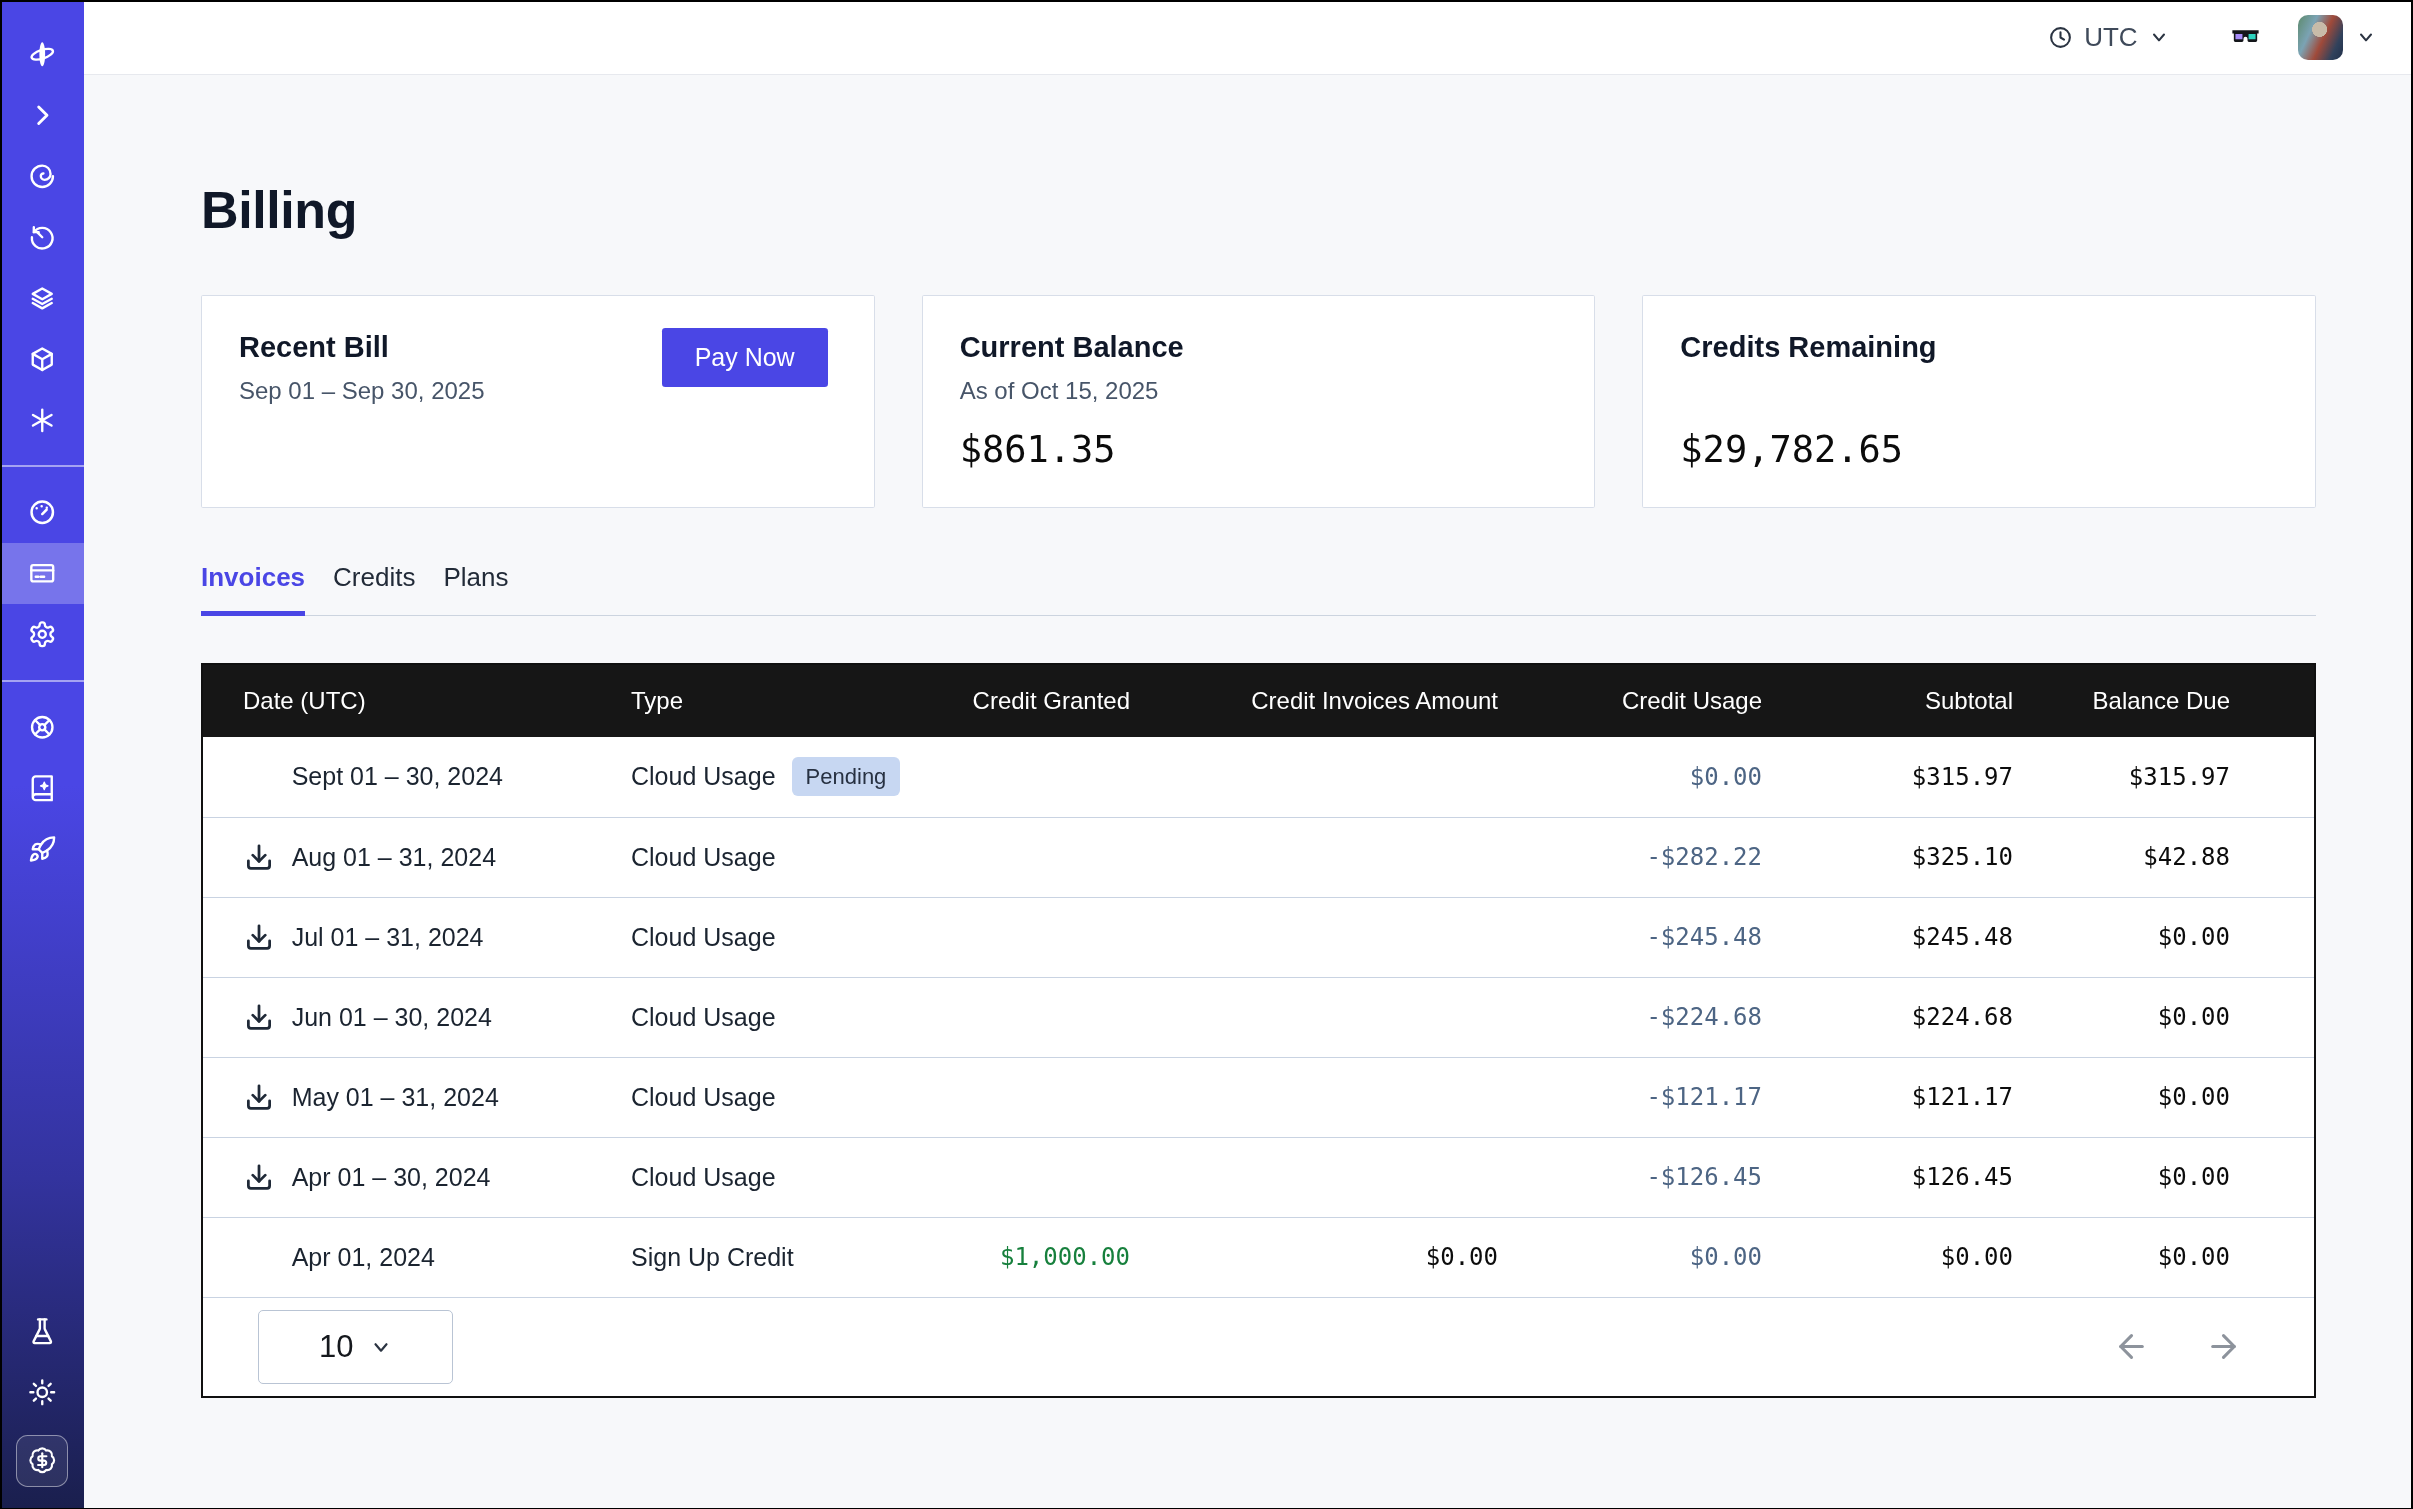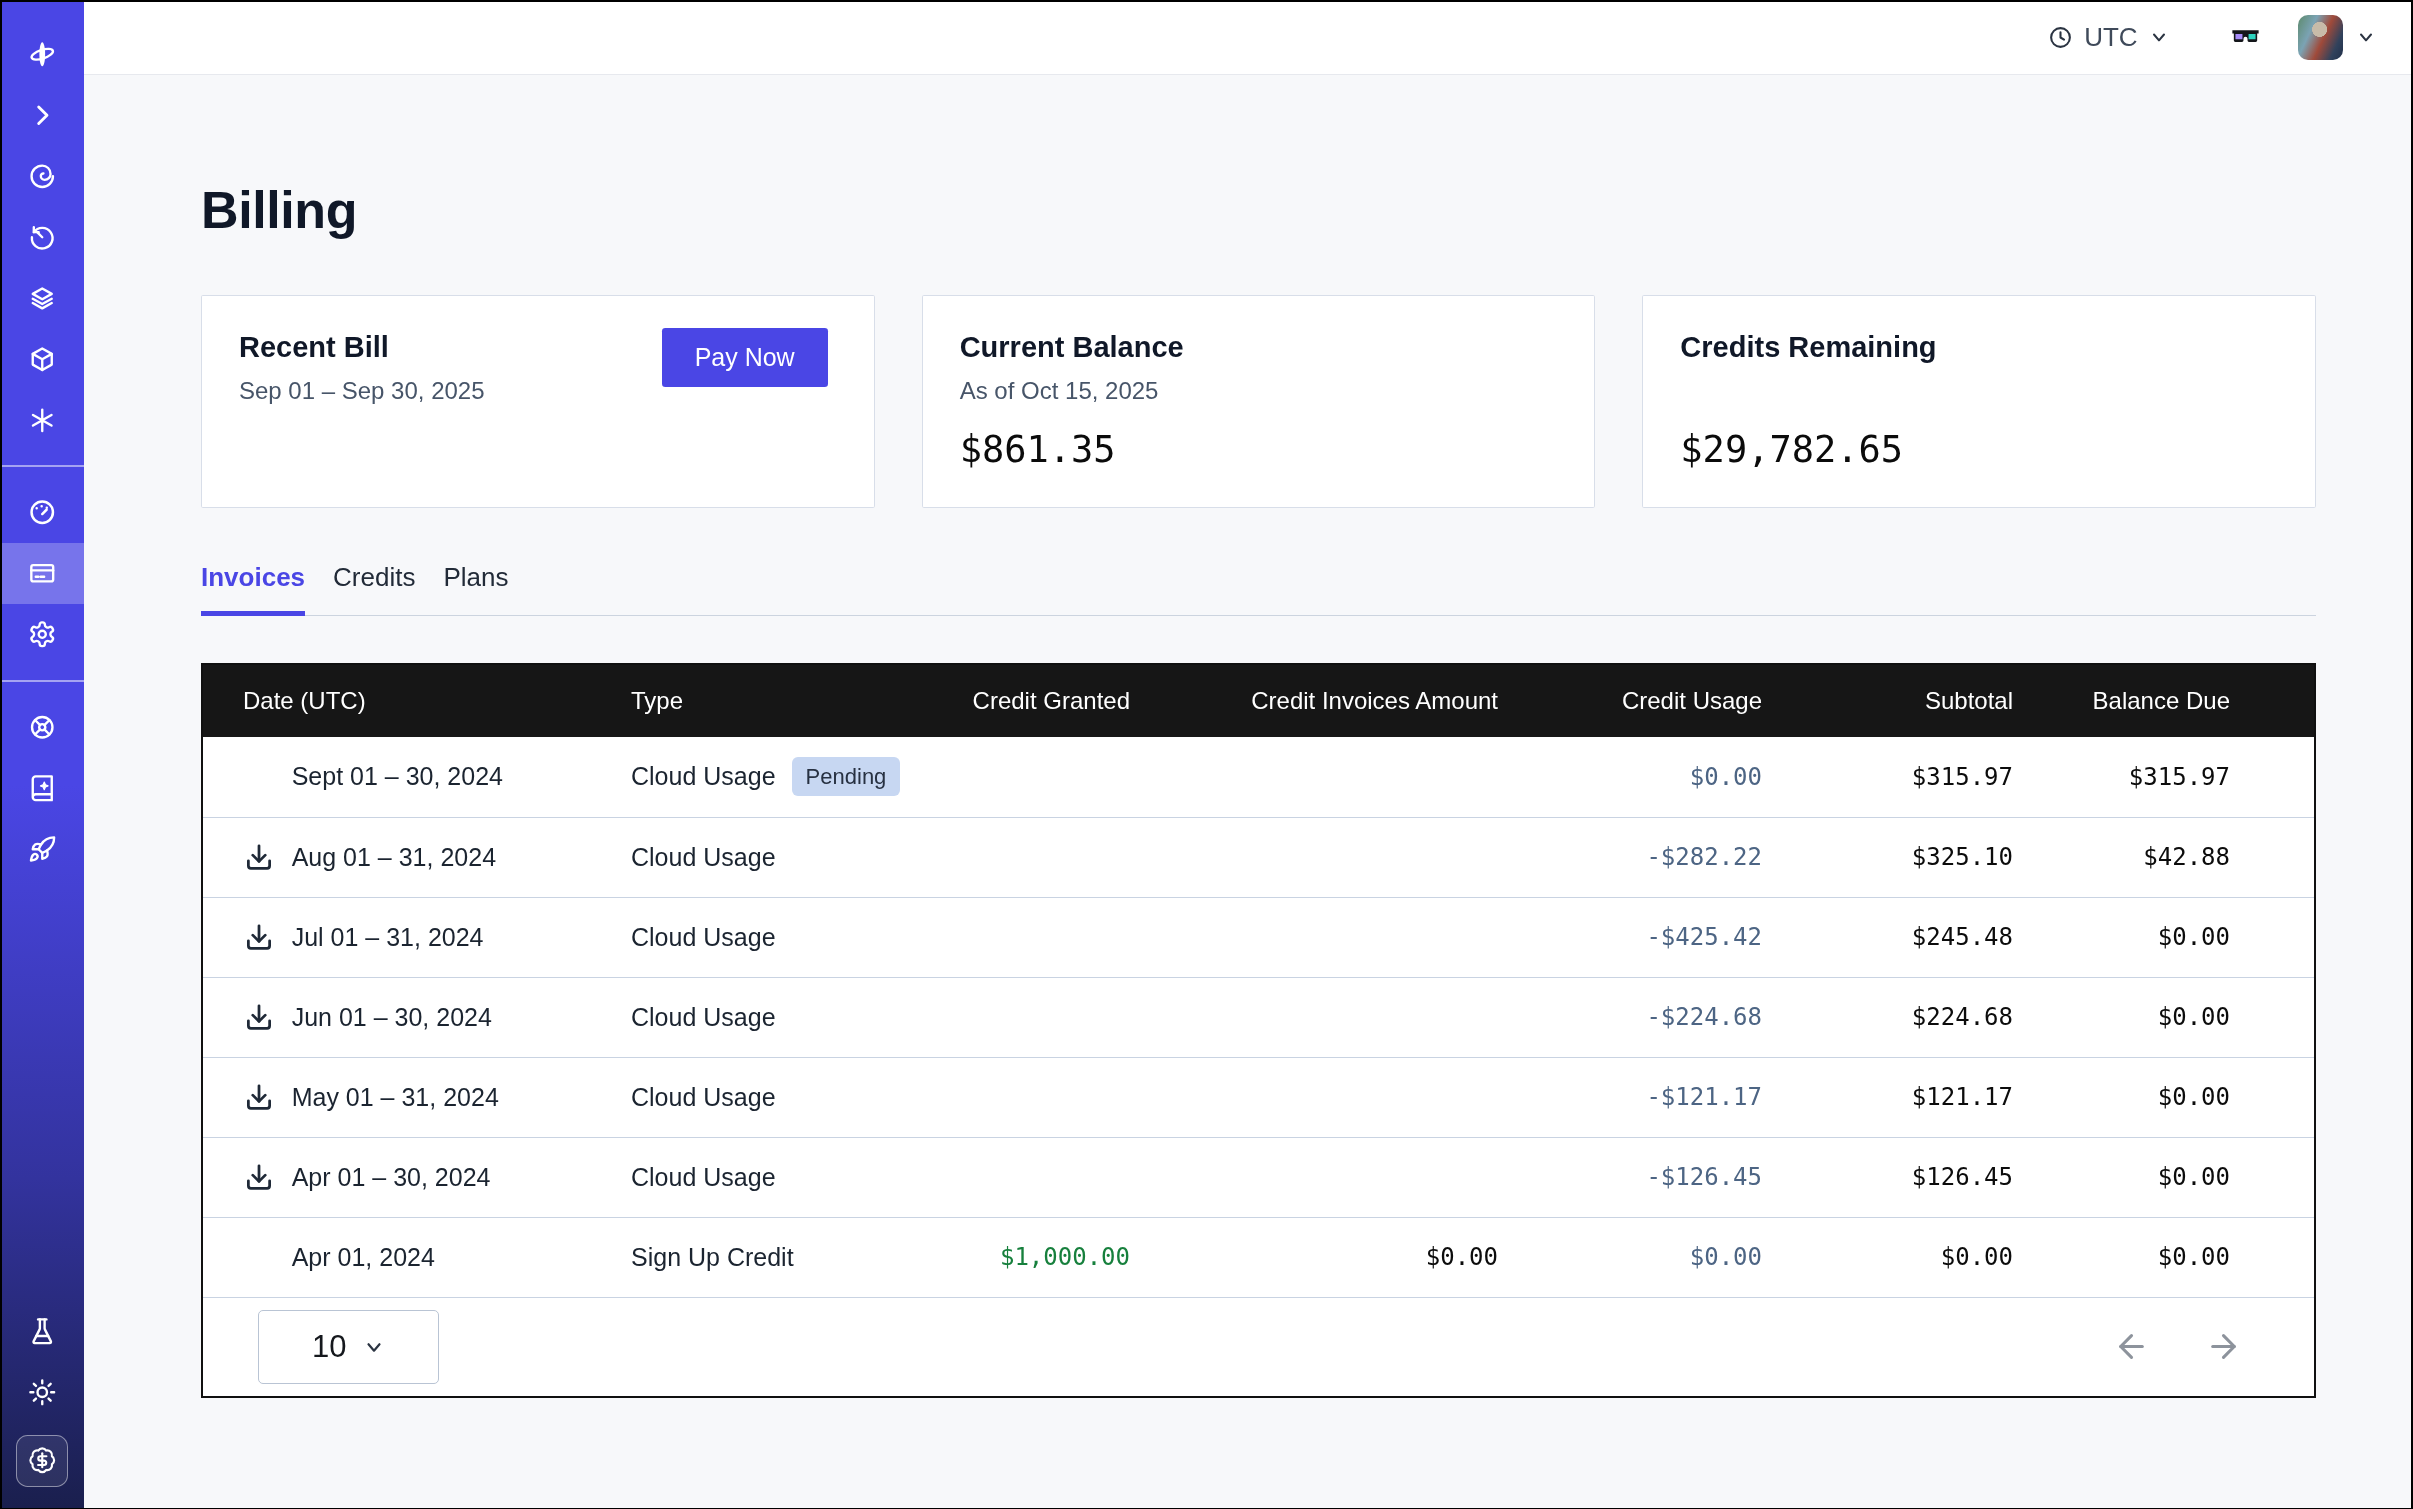--- a/index.html
+++ b/index.html
@@ -79,21 +79,21 @@
   .dl-slot svg{width:30px; height:30px;}
   .cell-type{display:flex; align-items:center; gap:16.7px; color:#1b2430; padding:0 10px;}
   .badge{background:var(--badge-bg,#c7d7f2); color:#273142; font-size:22px; padding:6.7px 13.4px; border-radius:5.9px;}
   .num{font-family:"DejaVu Sans Mono", monospace; font-size:24px; color:#0c0c0c; text-align:right; padding:0 10px;}
   .num.usage{color:var(--usage,#4d6584);}
   .num.green{color:var(--green,#17803d);}
   .trow .num:last-child{padding-right:84px;}
 
   .tfoot{border-top:1.7px solid #c9d3e2; height:99px; display:flex; align-items:center;
     justify-content:space-between; padding:0 72px 0 55px; background:#fff;}
-  .page-size{width:181px; height:74px; border:1.7px solid #b9c4d4; border-radius:5px; background:#fff;
+  .page-size{width:195px; height:74px; border:1.7px solid #b9c4d4; border-radius:5px; background:#fff;
     display:flex; align-items:center; justify-content:center; gap:16.7px; font-size:31px; color:#15181d; cursor:pointer;}
   .page-size .icn svg{width:22px; height:22px;}
   .pager{display:flex; gap:55px; color:#8d939c;}
   .pager .pg-btn{cursor:pointer; display:flex;}
   .pager svg{width:37px; height:37px;}
 </style>
 </head>
 <body>
 
 <nav class="sidebar">
@@ -322,21 +322,21 @@
               </svg>
             </span>
       <span class="date-text">Jul 01 – 31, 2024</span>
     </div>
     <div class="cell-type">
       <span class="type-text">Cloud Usage</span>
 
     </div>
     <div class="num granted"></div>
     <div class="num purchase"></div>
-    <div class="num usage">-$425.42</div>
+    <div class="num usage">-$245.48</div>
     <div class="num subtotal">$245.48</div>
     <div class="num balance">$0.00</div>
   </div>
         <div class="trow">
     <div class="cell-date">
       <span class="dl-slot">
               <svg viewBox="0 0 24 24" fill="none" stroke="currentColor" stroke-width="2.2" stroke-linecap="round" stroke-linejoin="round">
                 <path d="M3.5 15v4a2 2 0 0 0 2 2h13a2 2 0 0 0 2-2v-4"></path>
                 <path d="m7 10.5 5 5 5-5"></path>
                 <path d="M12 15.5V3"></path>

